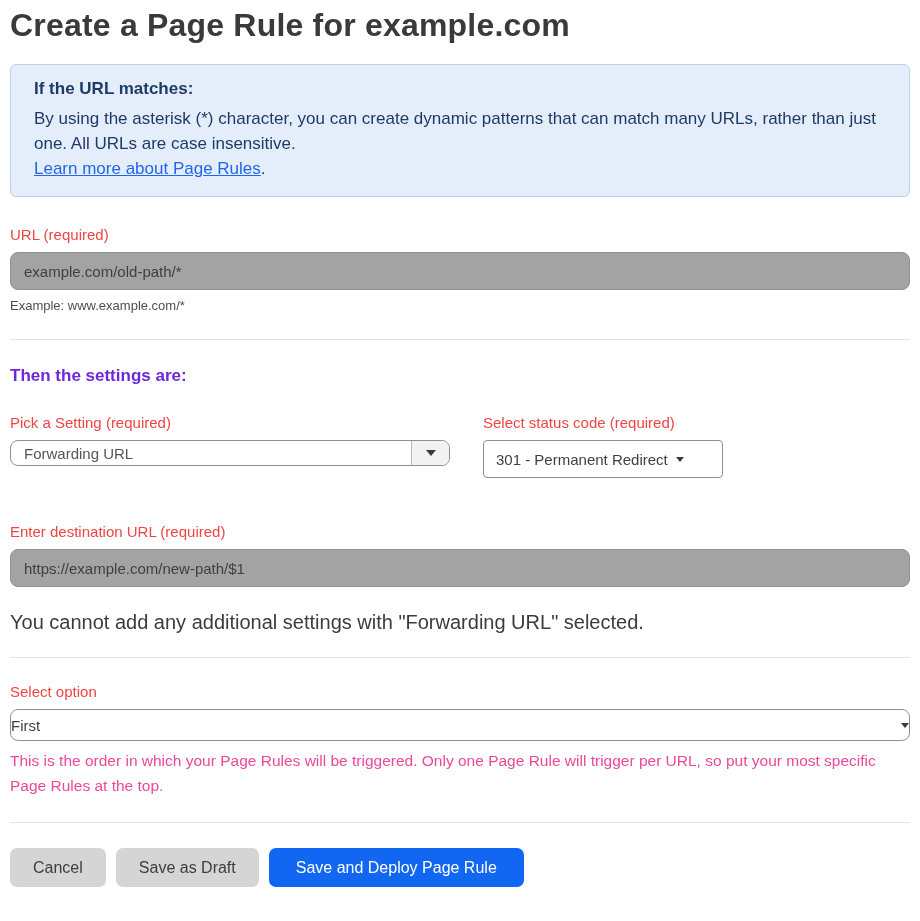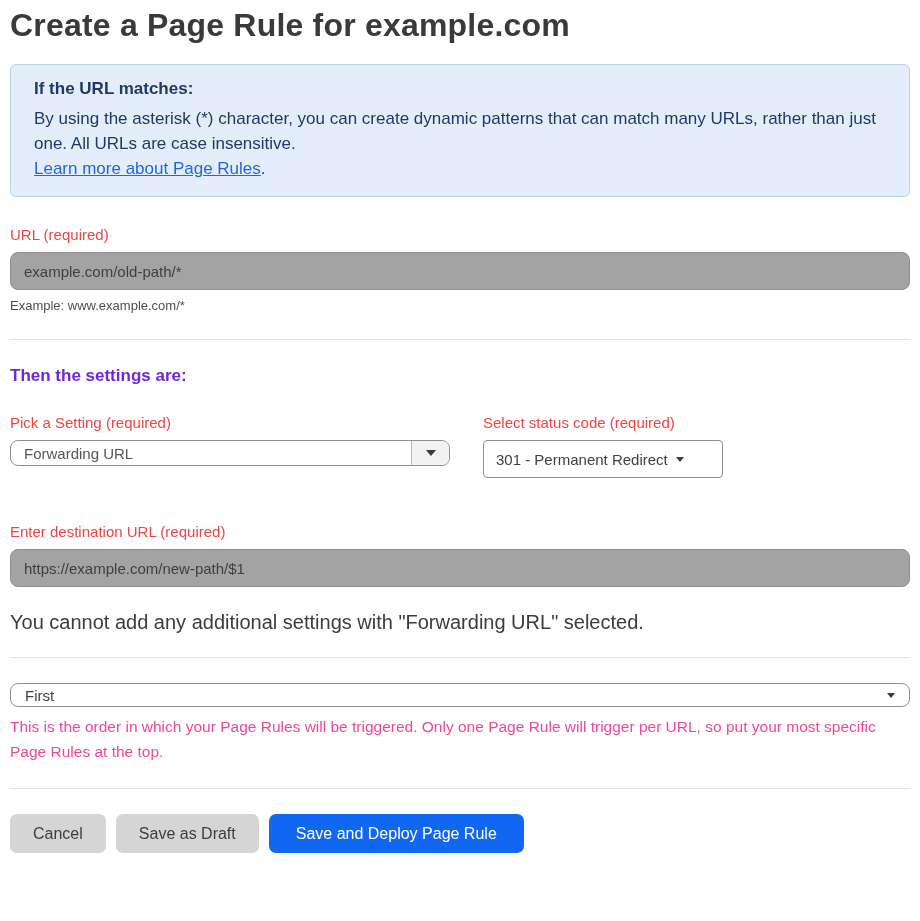--- a/index.html
+++ b/index.html
@@ -99,23 +99,23 @@
     font-size:15px;color:#3f3f3f;
   }
 
   .destination-field{margin-bottom:0;}
 
   .note{
     font-size:20px;color:#3c3c3c;margin:25px 0 0;line-height:21px;
   }
 
   .order-select{
-    display:flex;align-items:center;height:24px;
+    display:flex;align-items:center;height:32px;
     border:1px solid var(--input-border);border-radius:8px;
-    background:#fff;cursor:pointer;padding:0 14px;
+    background:#fff;cursor:pointer;padding:0 0;
     font-size:15px;color:#3f3f3f;
   }
   .order-select .select-value{flex:1;}
   .order-helper{
     font-size:15.5px;color:#ec4899;margin-top:7px;line-height:25px;
   }
 
   .actions{display:flex;gap:10px;margin-top:0;}
   .btn{
     height:39px;border:none;border-radius:7px;
@@ -172,20 +172,21 @@
     <label class="field-label">Enter destination URL (required)</label>
     <input class="text-input" type="text" value="https://example.com/new-path/$1" style="">
   </div>
 
   <p class="note">You cannot add any additional settings with "Forwarding URL" selected.</p>
 
   <hr class="divider">
 
 
   <div class="field">
+    <label class="field-label">Select option</label>
     <div class="order-select" role="button">
       <span class="select-value">First</span>
       <span class="caret small"></span>
     </div>
     <div class="order-helper">This is the order in which your Page Rules will be triggered. Only one Page Rule will trigger per URL, so put your most specific Page Rules at the top.</div>
   </div>
 
   <hr class="divider">
 
   <div class="actions">

